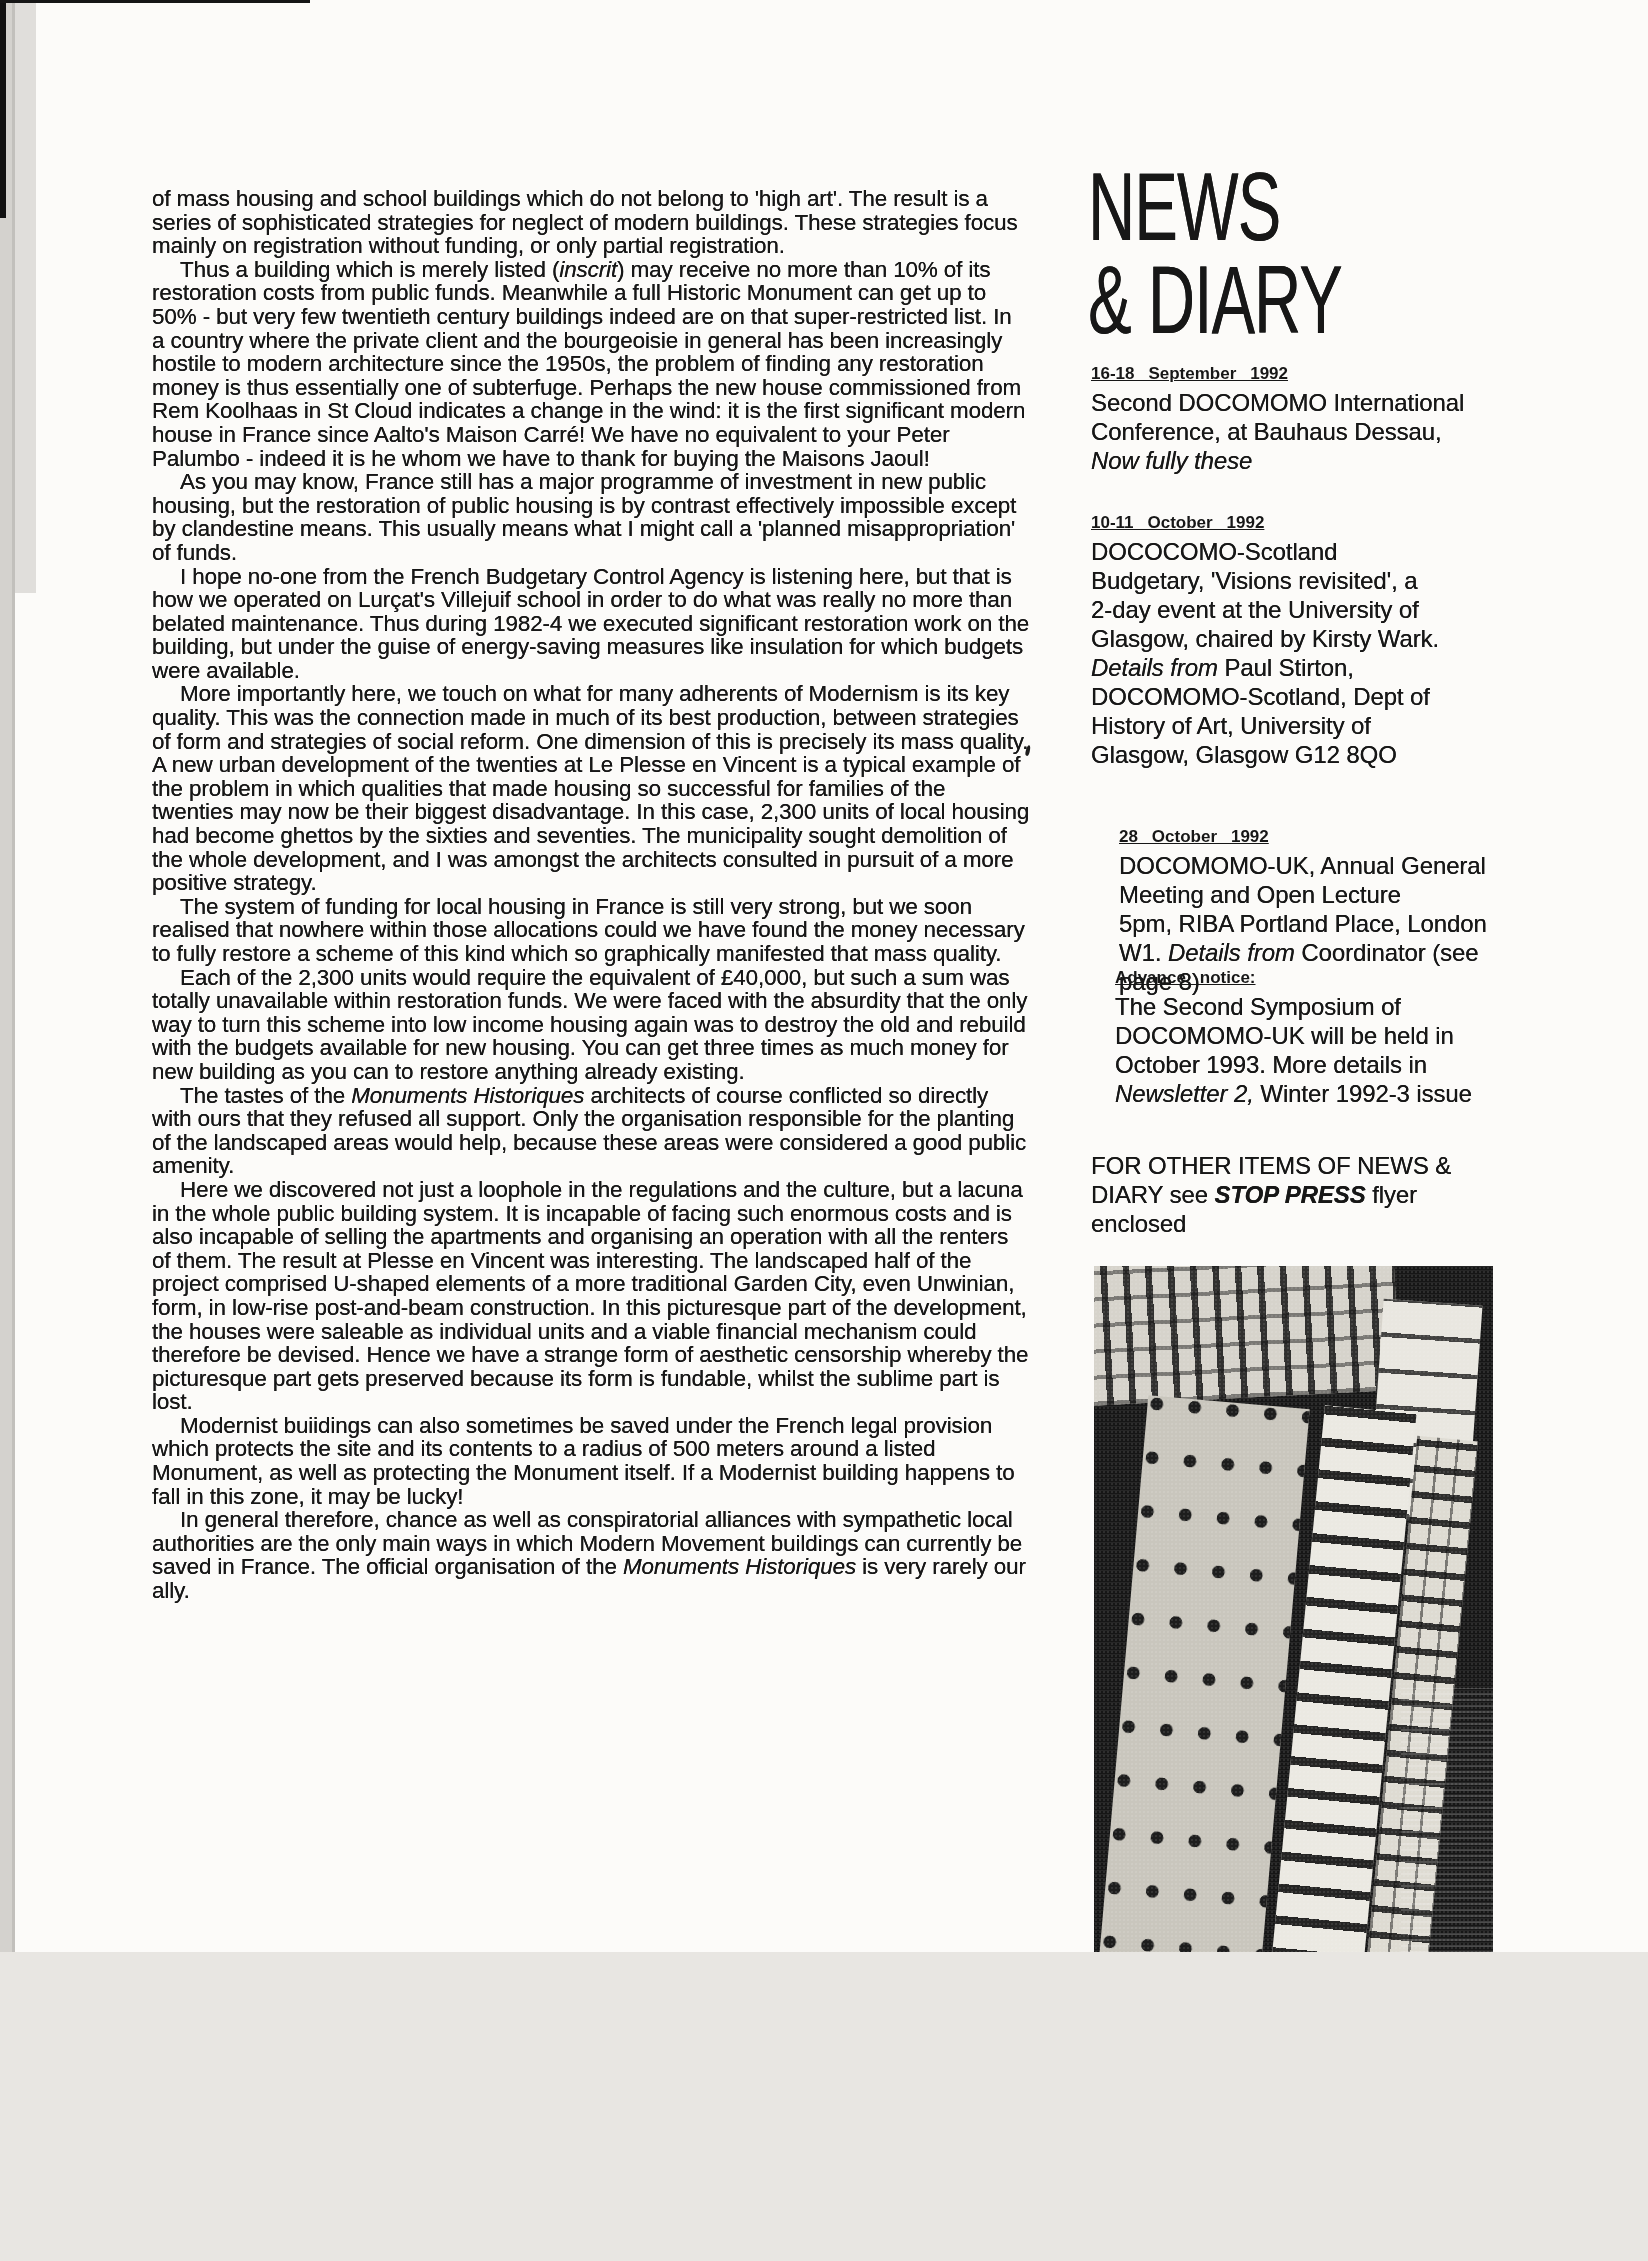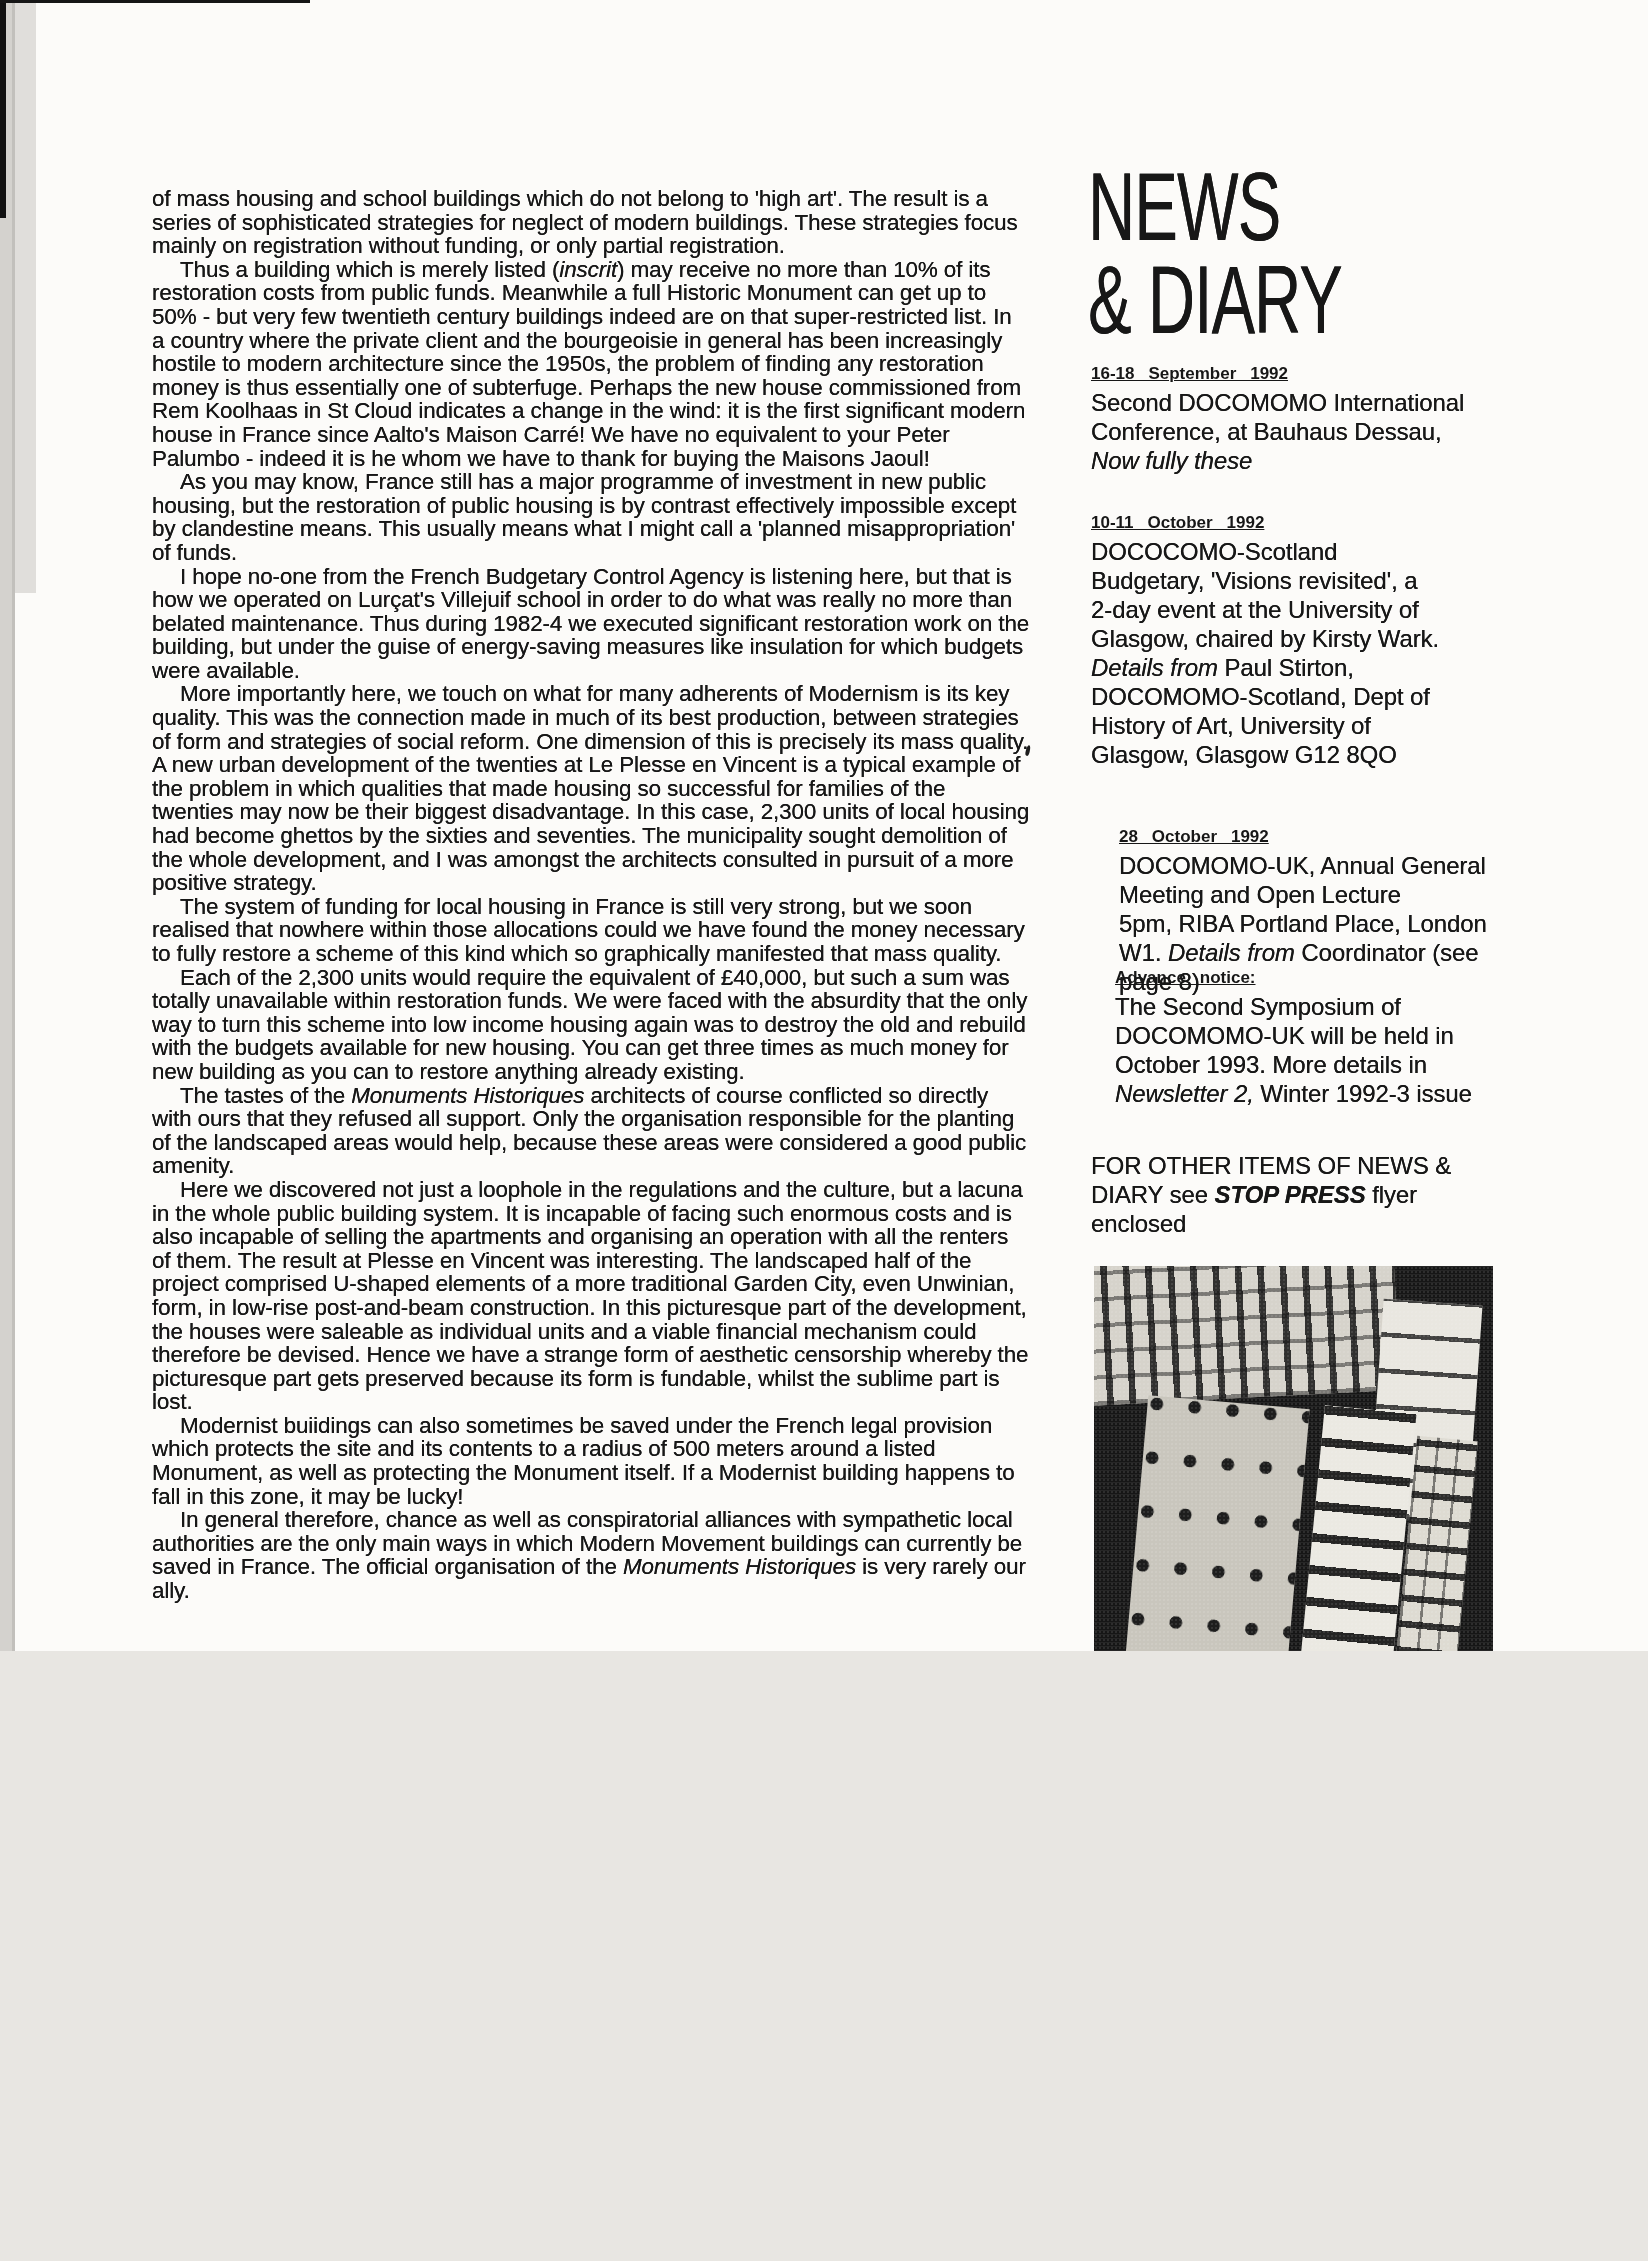--- a/index.html
+++ b/index.html
@@ -1,17 +1,17 @@
 <!DOCTYPE html>
 <html style="font-size:10.5px"><head>
 <meta charset="utf-8">
 <style>
   html,body{margin:0;padding:0;background:#e8e6e2;}
   #canvas{
-    position:relative;width:1648px;height:1651px;overflow:hidden;
+    position:relative;width:1648px;height:1952px;overflow:hidden;
     background:#fcfbf9;color:#171717;
     font-family:"Liberation Sans",sans-serif;
   }
 
   
   .edge-gutter{position:absolute;left:0;top:0;width:13px;height:2261px;background:#d4d2ce;}
   .edge-gutter-top{position:absolute;left:0;top:0;width:36px;height:593px;background:#e0dedb;}
   .edge-gutter-line{position:absolute;left:12px;top:0;width:2.6px;height:2261px;background:#c2c0bc;}
   .edge-left-black{position:absolute;left:0;top:0;width:6px;height:218px;background:#111;}
   .edge-top-black{position:absolute;left:0;top:0;width:310px;height:2.6px;background:#161616;}

